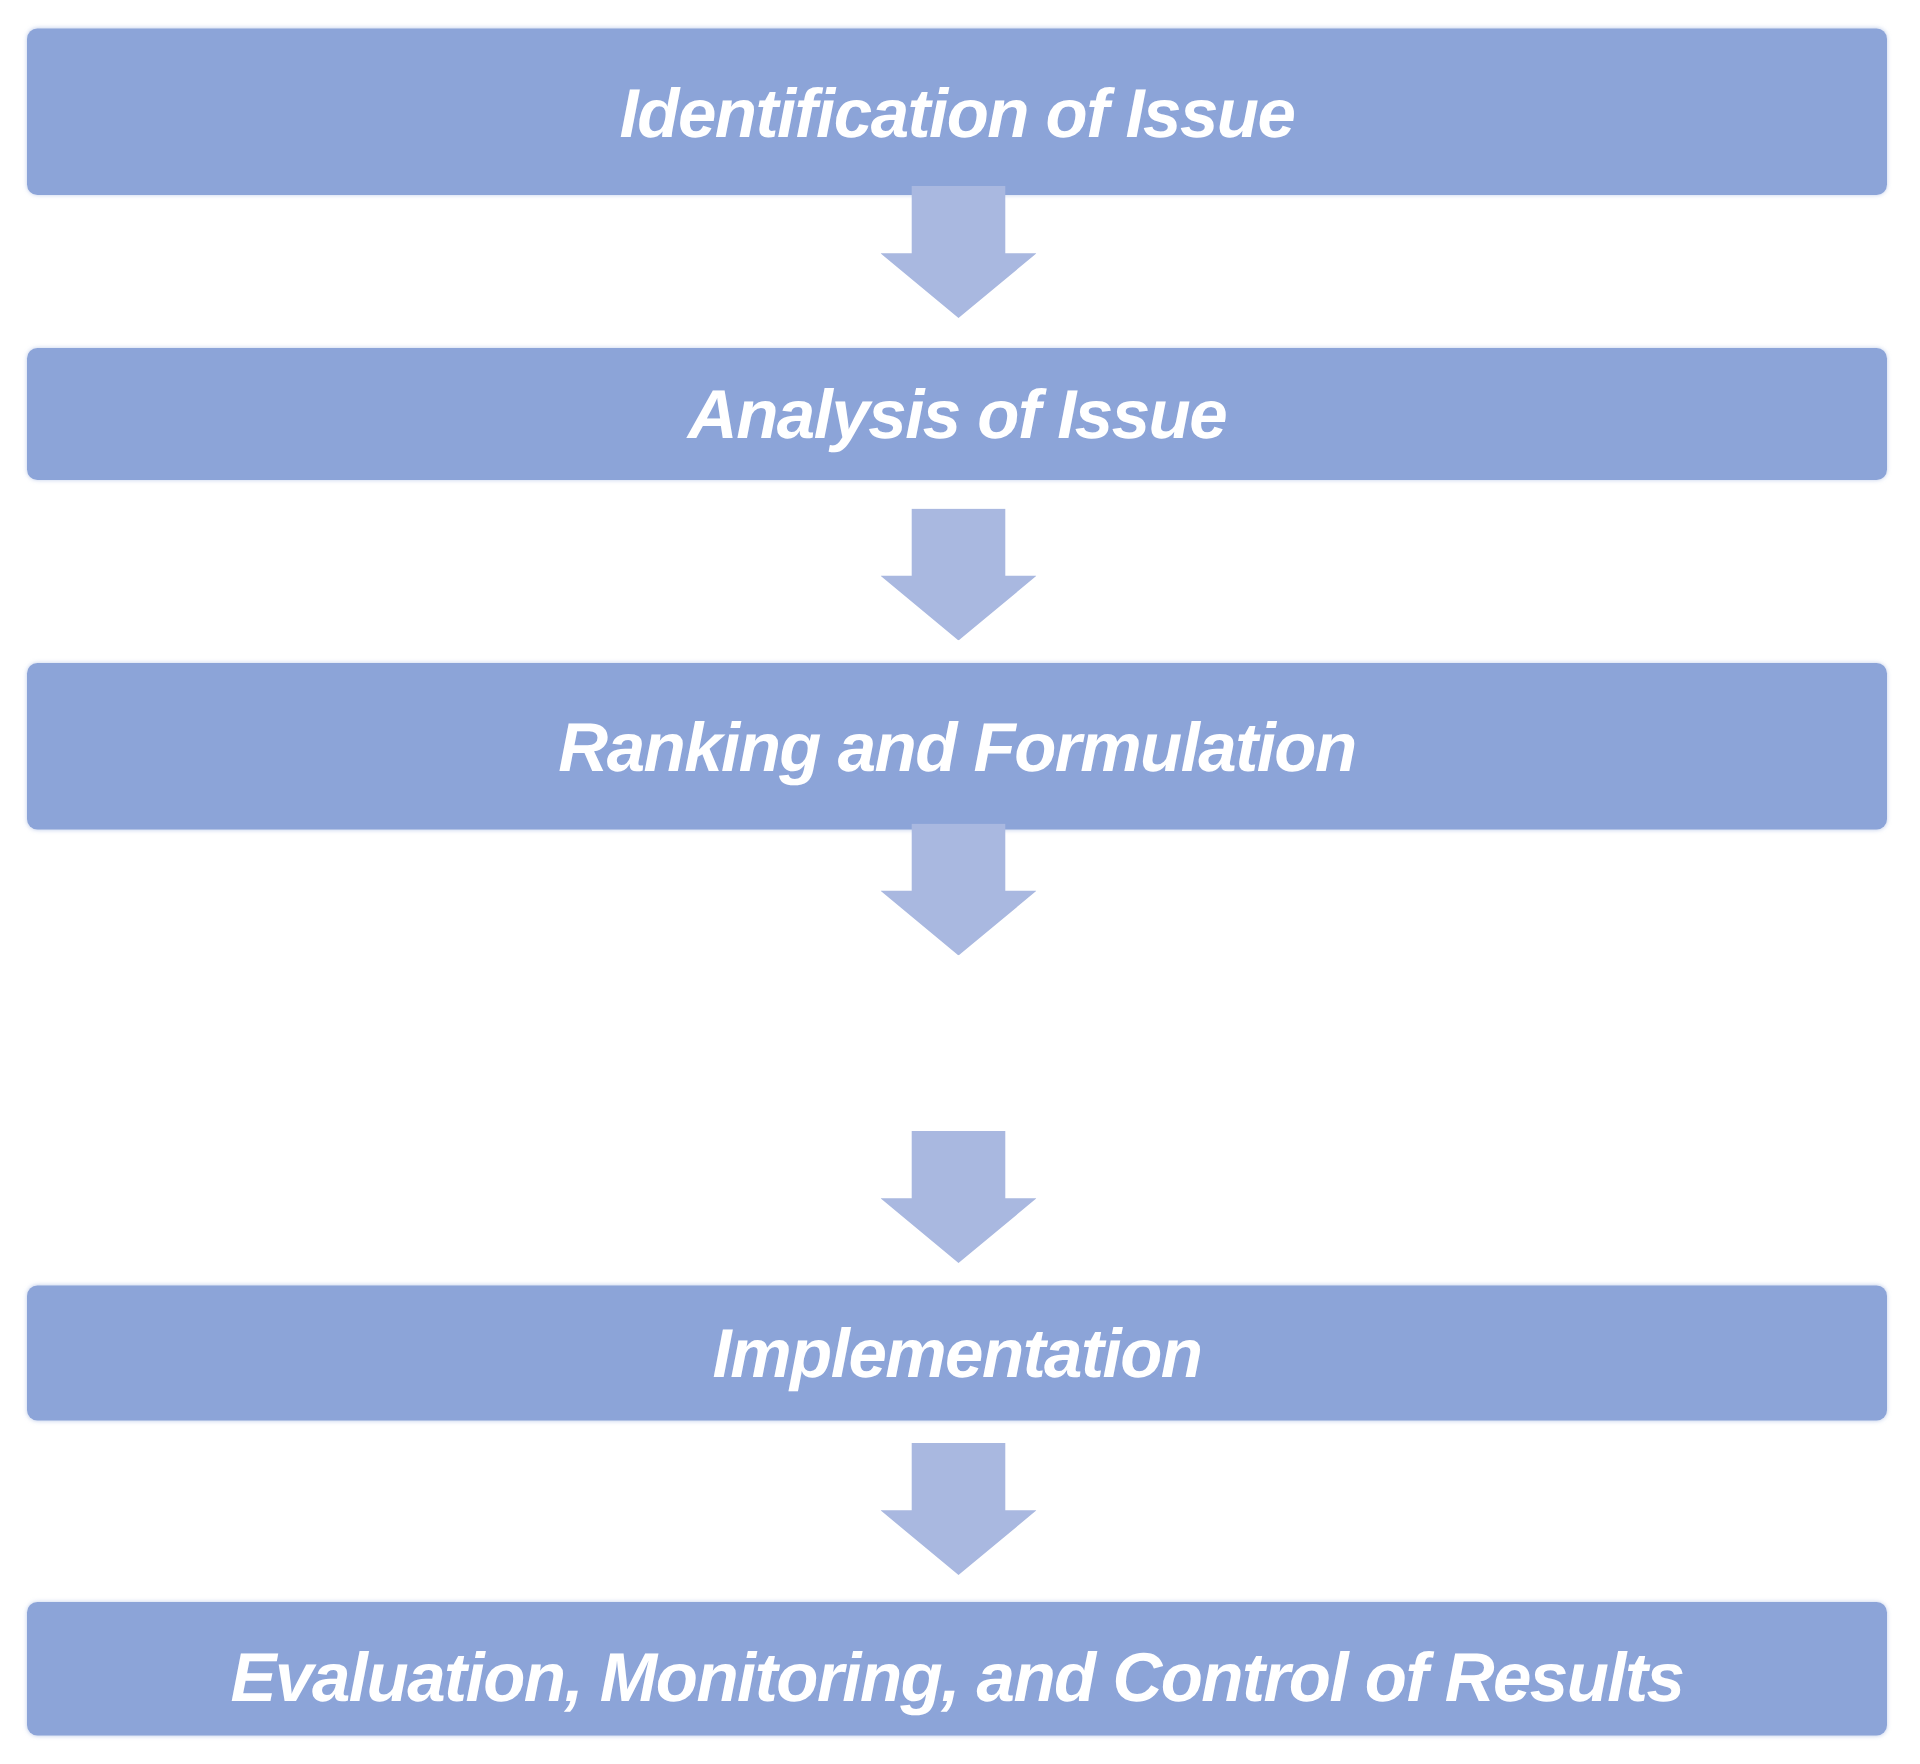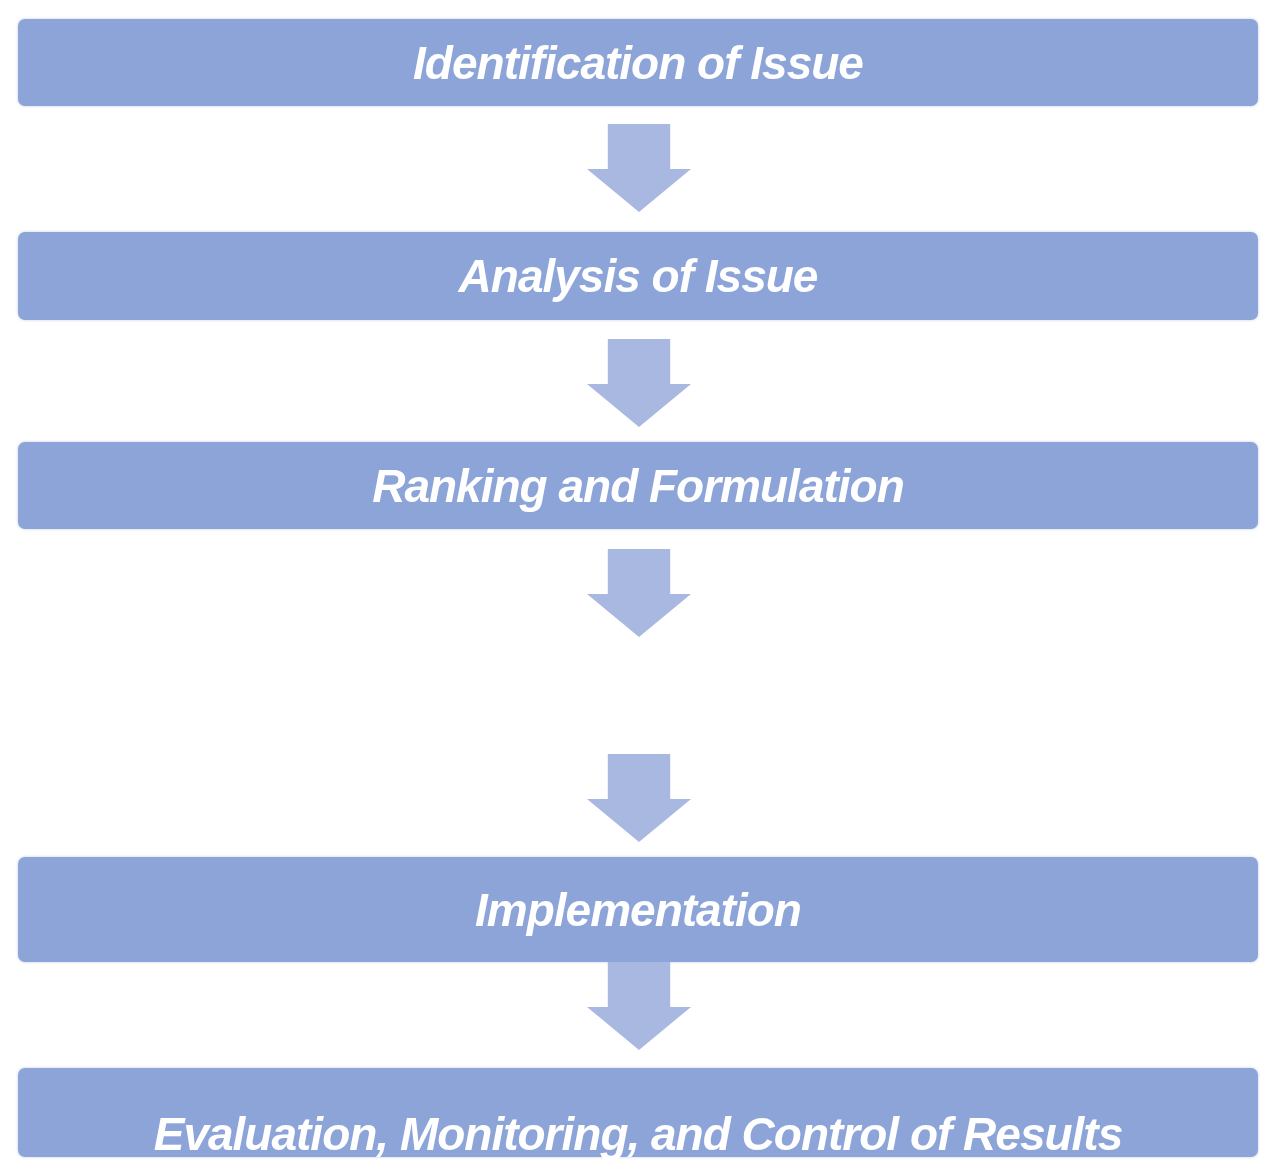--- a/index.html
+++ b/index.html
@@ -17,57 +17,57 @@
     position: relative;
     width: 1280px;
     height: 1176px;
     background: var(--background);
     overflow: hidden;
   }
   .step {
     position: absolute;
     left: 18px;
     width: 1240px;
-    height: 87px;
+    height: 111px;
     background: var(--bar-fill);
     border-radius: 7px;
     box-shadow: 0 0 3px rgba(140, 164, 216, 0.55);
     display: flex;
     align-items: center;
     justify-content: center;
   }
   .step-label {
     color: var(--text);
     font-size: 46px;
     font-weight: bold;
     font-style: italic;
     letter-spacing: -1px;
     white-space: nowrap;
     line-height: 1;
   }
   .step--bottom-text {
     align-items: flex-end;
   }
   .step--bottom-text .step-label {
-    padding-bottom: 0;
+    padding-bottom: 16px;
     text-align: right;
   }
   .flow-arrow {
     position: absolute;
     left: 587px;
     width: 104px;
     height: 88px;
     background: var(--arrow-fill);
     clip-path: polygon(20% 0, 80% 0, 80% 51%, 100% 51%, 50% 100%, 0 51%, 20% 51%);
   }
   .pos-bar-0 { top: 19px; }
   .pos-bar-1 { top: 232px; height: 88px; }
   .pos-bar-2 { top: 442px; }
   .pos-bar-3 { top: 652px; }
-  .pos-bar-4 { top: 857px; height: 105px; }
+  .pos-bar-4 { top: 857px; height: 90px; }
   .pos-bar-5 { top: 1068px; height: 89px; }
   .pos-arrow-0 { top: 124px; }
   .pos-arrow-1 { top: 339px; }
   .pos-arrow-2 { top: 549px; }
   .pos-arrow-3 { top: 754px; }
   .pos-arrow-4 { top: 962px; }
 </style>
 </head>
 <body>
 

